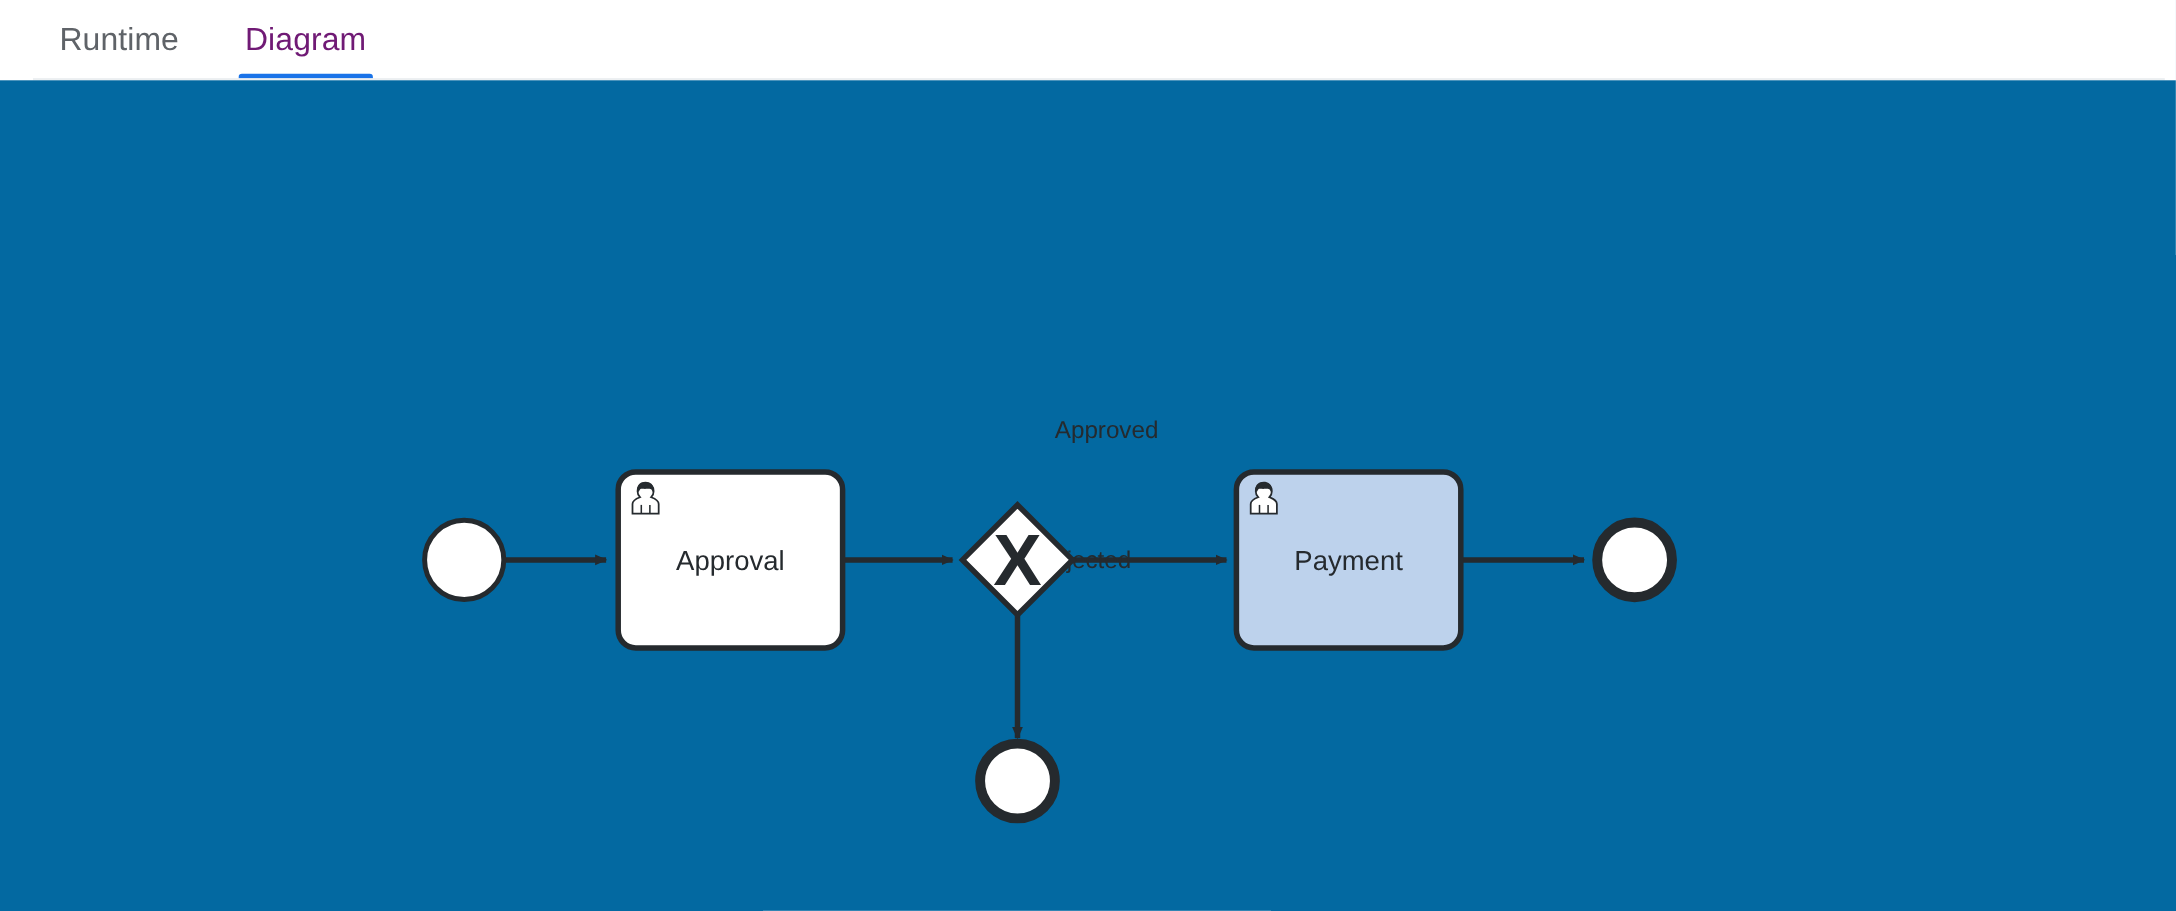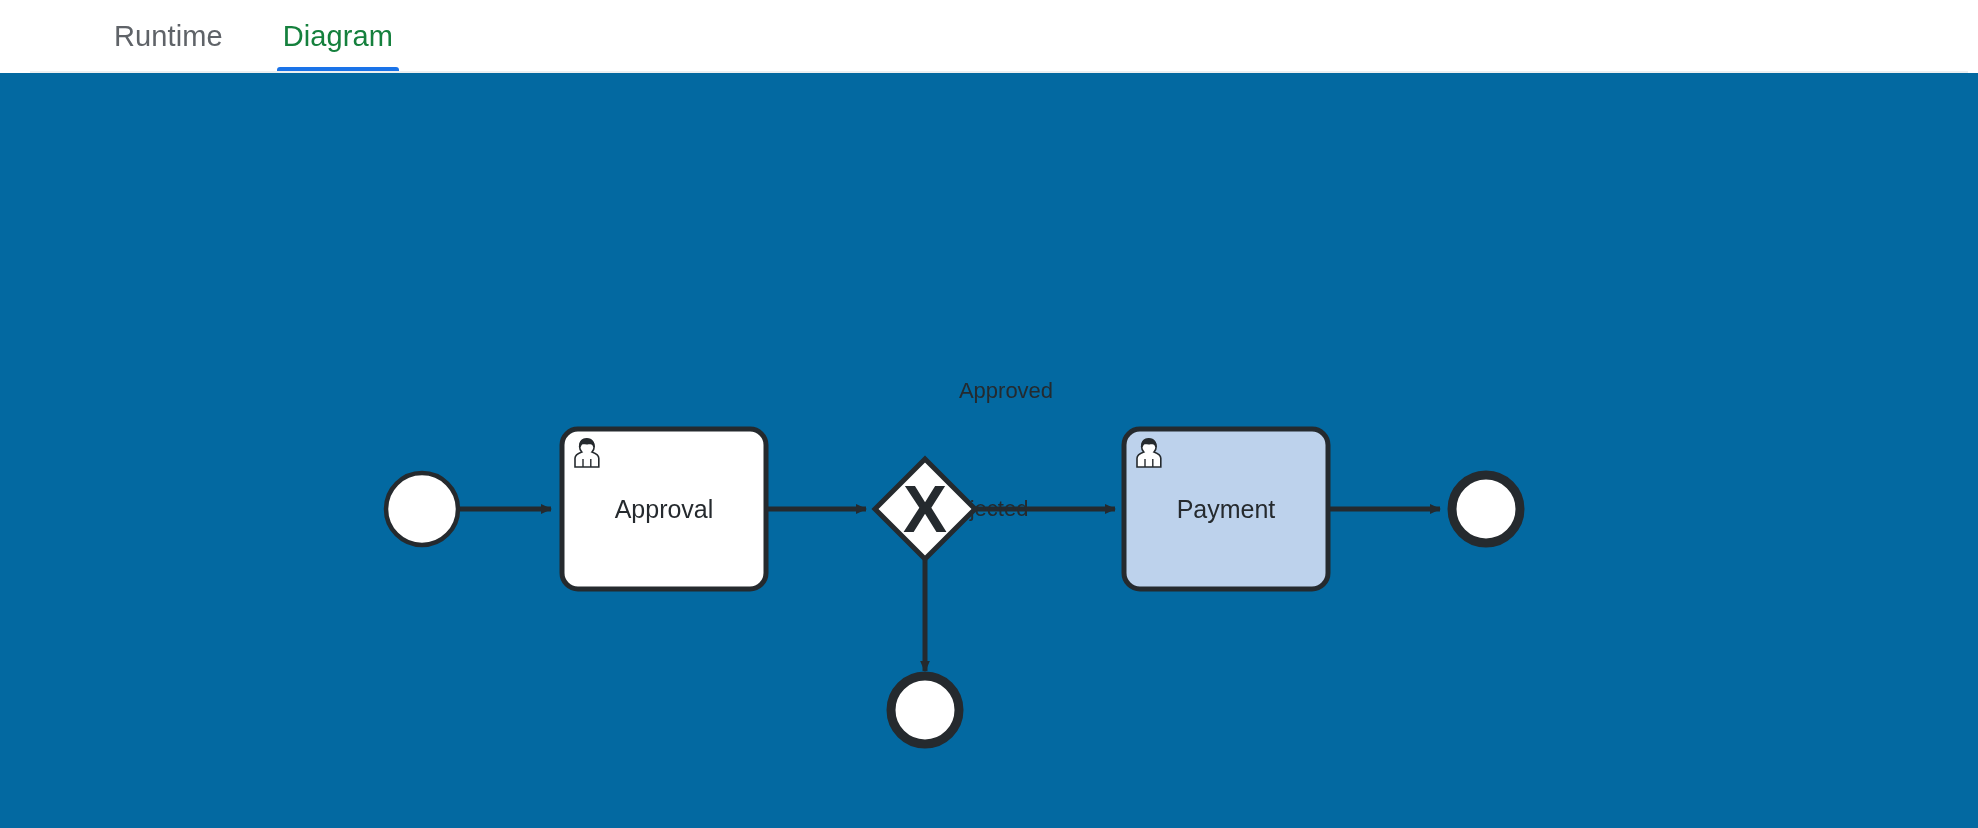--- a/index.html
+++ b/index.html
@@ -24,40 +24,40 @@
     height: 73px;
     box-sizing: border-box;
   }
   #tab-bar .tabs-row {
     position: absolute;
     left: 0;
     top: 0;
     height: 72px;
     display: flex;
     align-items: center;
-    padding-left: 98px;
+    padding-left: 38px;
   }
   .tab {
     position: relative;
     height: 72px;
     display: flex;
     align-items: center;
     justify-content: center;
     padding: 0 16px;
     margin-right: 28px;
     font-size: 29px;
     line-height: 1;
     letter-spacing: 0.1px;
     color: #5f6368;
     cursor: pointer;
     user-select: none;
     white-space: nowrap;
   }
   .tab.active {
-    color: #15803d;
+    color: #701a75;
   }
   .tab .tab-underline {
     display: none;
   }
   .tab.active .tab-underline {
     display: block;
     position: absolute;
     left: 10px;
     right: 10px;
     bottom: 0px;

